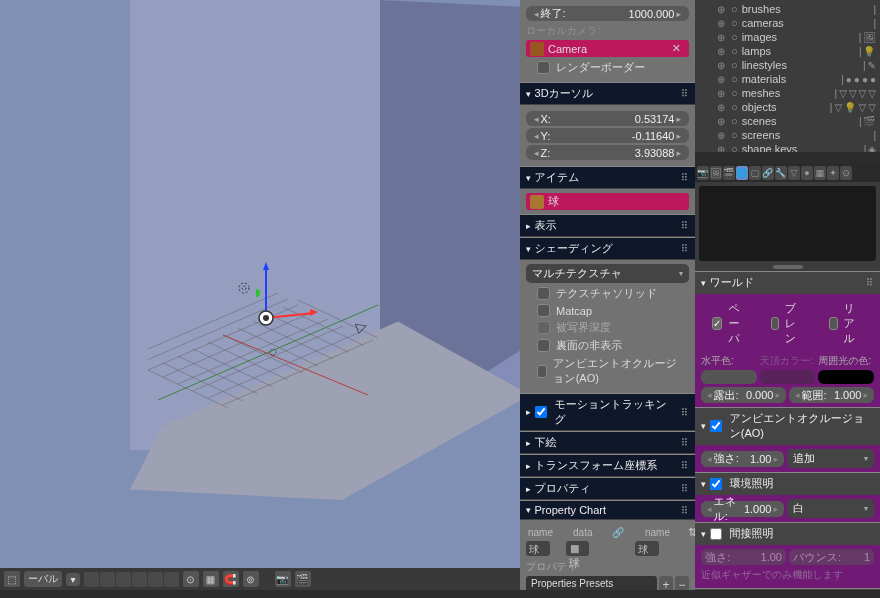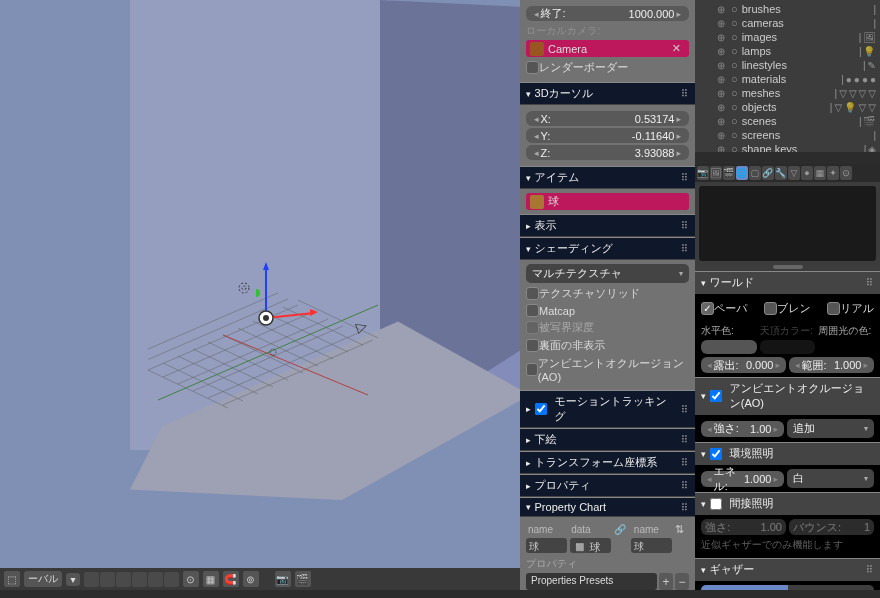--- a/index.html
+++ b/index.html
@@ -25,21 +25,21 @@
 .hdr:not(.collapsed)::before{content:"▾";font-size:9px}
 .hdr .dots{margin-left:auto;color:#999;font-size:10px;letter-spacing:1px}
 .pbody { background:#727272; padding:4px 6px; }
 .field-row { display:flex; align-items:center; background:#595959; border-radius:6px; margin:2px 0; height:15px; padding:0 6px; color:#eee;}
 .field-row .arrow{color:#aaa;cursor:pointer;padding:0 2px;font-size:9px}
 .field-row .lbl{flex:0 0 auto}
 .field-row .val{flex:1;text-align:right}
 .text-field{background:#be185d;border-radius:3px;padding:2px 4px;color:#ddd;height:17px;display:flex;align-items:center;gap:4px}
 .text-field .icon{width:14px;height:14px;background:#884400;border-radius:2px}
 .text-field .x{margin-left:auto;padding:0 4px;color:#ccc;cursor:pointer}
-.chk{display:flex;align-items:center;margin:3px 0;color:#ddd;font-size:11px}
+.chk{display:flex;align-items:center;gap:6px;margin:3px 11px;color:#ddd;font-size:11px}
 .chk input{width:13px;height:13px;appearance:none;background:#555;border:1px solid #888;border-radius:3px;cursor:pointer}
 .chk input:checked{background:#666}
 .chk input:checked::after{content:"✓";color:#fff;font-size:10px;display:block;text-align:center;line-height:11px}
 .chk.dis{opacity:0.5}
 .btn{background:#595959;border-radius:5px;padding:3px 8px;color:#eee;text-align:center;cursor:pointer;font-size:11px;display:inline-block}
 .btn.inv{background:#3e3e3e}
 .btn.active{background:#6888c8;color:#fff}
 .select-box{background:#444;border-radius:5px;padding:2px 6px;color:#eee;display:flex;align-items:center;gap:4px;cursor:pointer}
 .select-box::after{content:"▾";margin-left:auto;font-size:8px;opacity:0.6}
 .num-field{background:#595959;border-radius:6px;display:flex;align-items:center;height:16px;padding:0 4px;color:#eee;font-size:10px}
@@ -50,32 +50,32 @@
 .outliner{background:#3c3c3c;padding:2px 4px;height:152px;overflow:hidden}
 .outliner .row{display:flex;align-items:center;gap:4px;color:#ccc;padding:1px 0 1px 18px;cursor:pointer}
 .outliner .row .tog{width:10px;font-size:10px;color:#888}
 .outliner .row .icons{margin-left:auto;display:flex;gap:2px}
 .outliner .row .icons span{font-size:10px;opacity:0.6;cursor:pointer}
 .tab-icons{display:flex;background:#2a2a2a;padding:2px;gap:1px}
 .tab-icons span{width:12px;height:14px;background:#4a4a4a;border-radius:2px;cursor:pointer;display:flex;align-items:center;justify-content:center;font-size:9px;color:#999}
 .tab-icons span.act{background:#6888c8}
 .preview{background:#1a1a1a;height:75px;margin:4px;border-radius:3px}
 .preview-handle{width:30px;height:4px;background:#666;margin:0 auto 2px;border-radius:2px;cursor:pointer}
-.panel-r .pbody{background:#000000}
+.panel-r .pbody{background:#701a75}
 .panel-r .hdr{background:#444}
 .flex-row{display:flex;gap:3px;align-items:center}
 .color-swatch{width:48px;height:14px;border-radius:6px;cursor:pointer}
 .bottom-bar{position:absolute;bottom:8px;left:0;width:520px;height:22px;background:#393939;display:flex;align-items:center;gap:4px;padding:0 4px}
 .bottom-bar .ico-btn{width:16px;height:16px;background:#555;border-radius:2px;cursor:pointer;display:flex;align-items:center;justify-content:center;color:#ccc;font-size:10px}
 .bottom-bar .dd{background:#555;border-radius:3px;padding:1px 4px;color:#ddd;font-size:10px;cursor:pointer}
 .bottom-bar .shading-btns{display:flex;gap:1px}
 .bottom-bar .shading-btns span{width:15px;height:15px;background:#4a4a4a;border-radius:2px;cursor:pointer}
 .timeline{position:absolute;bottom:0;left:0;width:880px;height:8px;background:#2c2c2c}
 .sub-label{font-size:10px;color:#aaa;margin:3px 0 2px}
-.data-row{display:flex;gap:3px;margin:2px 0}
+.data-row{display:flex;gap:16px;margin:2px 0}
 .data-row .col{flex:1}
 .data-row .col .lbl{font-size:10px;color:#bbb;text-align:left;padding:1px 2px}
 .data-row .col .fld{background:#444;border-radius:3px;padding:2px 3px;font-size:10px;height:15px}
 .preset-row{display:flex;gap:2px}
 .preset-row .sel{flex:1;background:#343434;border-radius:3px;padding:2px 5px;font-size:10px;color:#ddd;cursor:pointer}
 .preset-row .pbtn{width:14px;height:17px;background:#595959;border-radius:3px;cursor:pointer;display:flex;align-items:center;justify-content:center;font-size:12px}
 </style>
 </head>
 <body>
 

